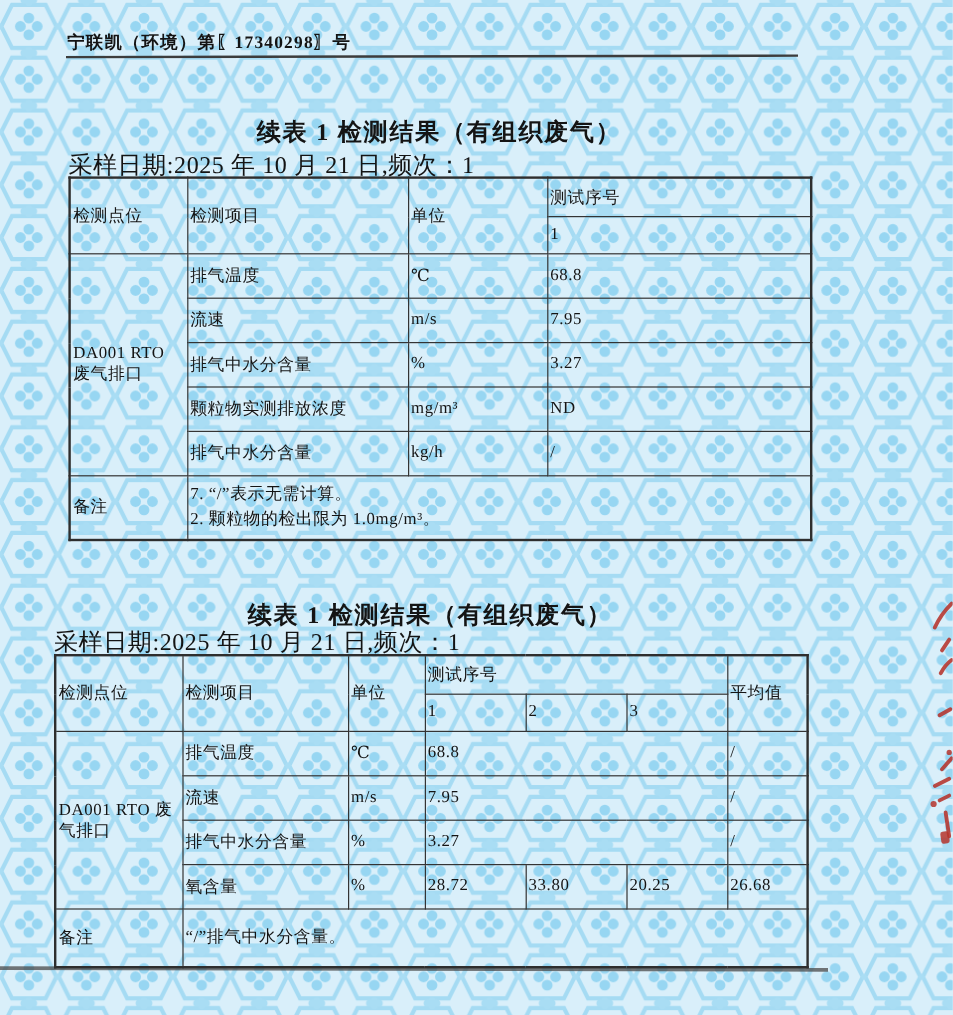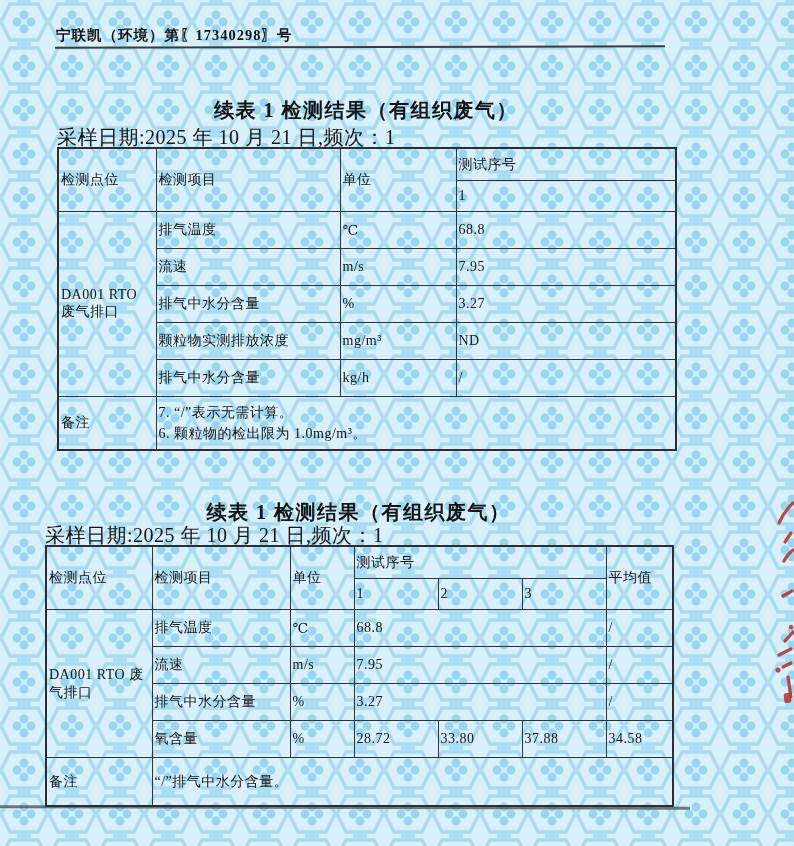--- a/index.html
+++ b/index.html
@@ -138,21 +138,21 @@
   </tr>
   <tr class="rdata">
     <td>排气中水分含量</td>
     <td>kg/h</td>
     <td>/</td>
   </tr>
   <tr class="rremark1">
     <td>备注</td>
     <td colspan="3" class="remark-body">
       <div class="remark-line">7. “/”表示无需计算。</div>
-      <div class="remark-line">6. 颗粒物的检出限为 1.0mg/m³。</div>
+      <div class="remark-line">2. 颗粒物的检出限为 1.0mg/m³。</div>
     </td>
   </tr>
 </tbody>
   </table>
 
 <div class="layer sec-title" id="title2">续表 1 检测结果（有组织废气）</div>
 <div class="layer sampling" id="sampling2">采样日期:2025 年 10 月 21 日,频次：1</div>
 
 <table class="t layer" id="t2">
   <colgroup>
@@ -194,22 +194,22 @@
     <td>排气中水分含量</td>
     <td>%</td>
     <td colspan="3">3.27</td>
     <td>/</td>
   </tr>
   <tr class="rdata">
     <td>氧含量</td>
     <td>%</td>
     <td>28.72</td>
     <td>33.80</td>
-    <td>37.88</td>
-    <td>34.58</td>
+    <td>20.25</td>
+    <td>26.68</td>
   </tr>
   <tr class="rremark2">
     <td>备注</td>
     <td colspan="6" class="remark-body">
       <div class="remark-line">“/”排气中水分含量。</div>
     </td>
   </tr>
 </tbody>
   </table>
 

